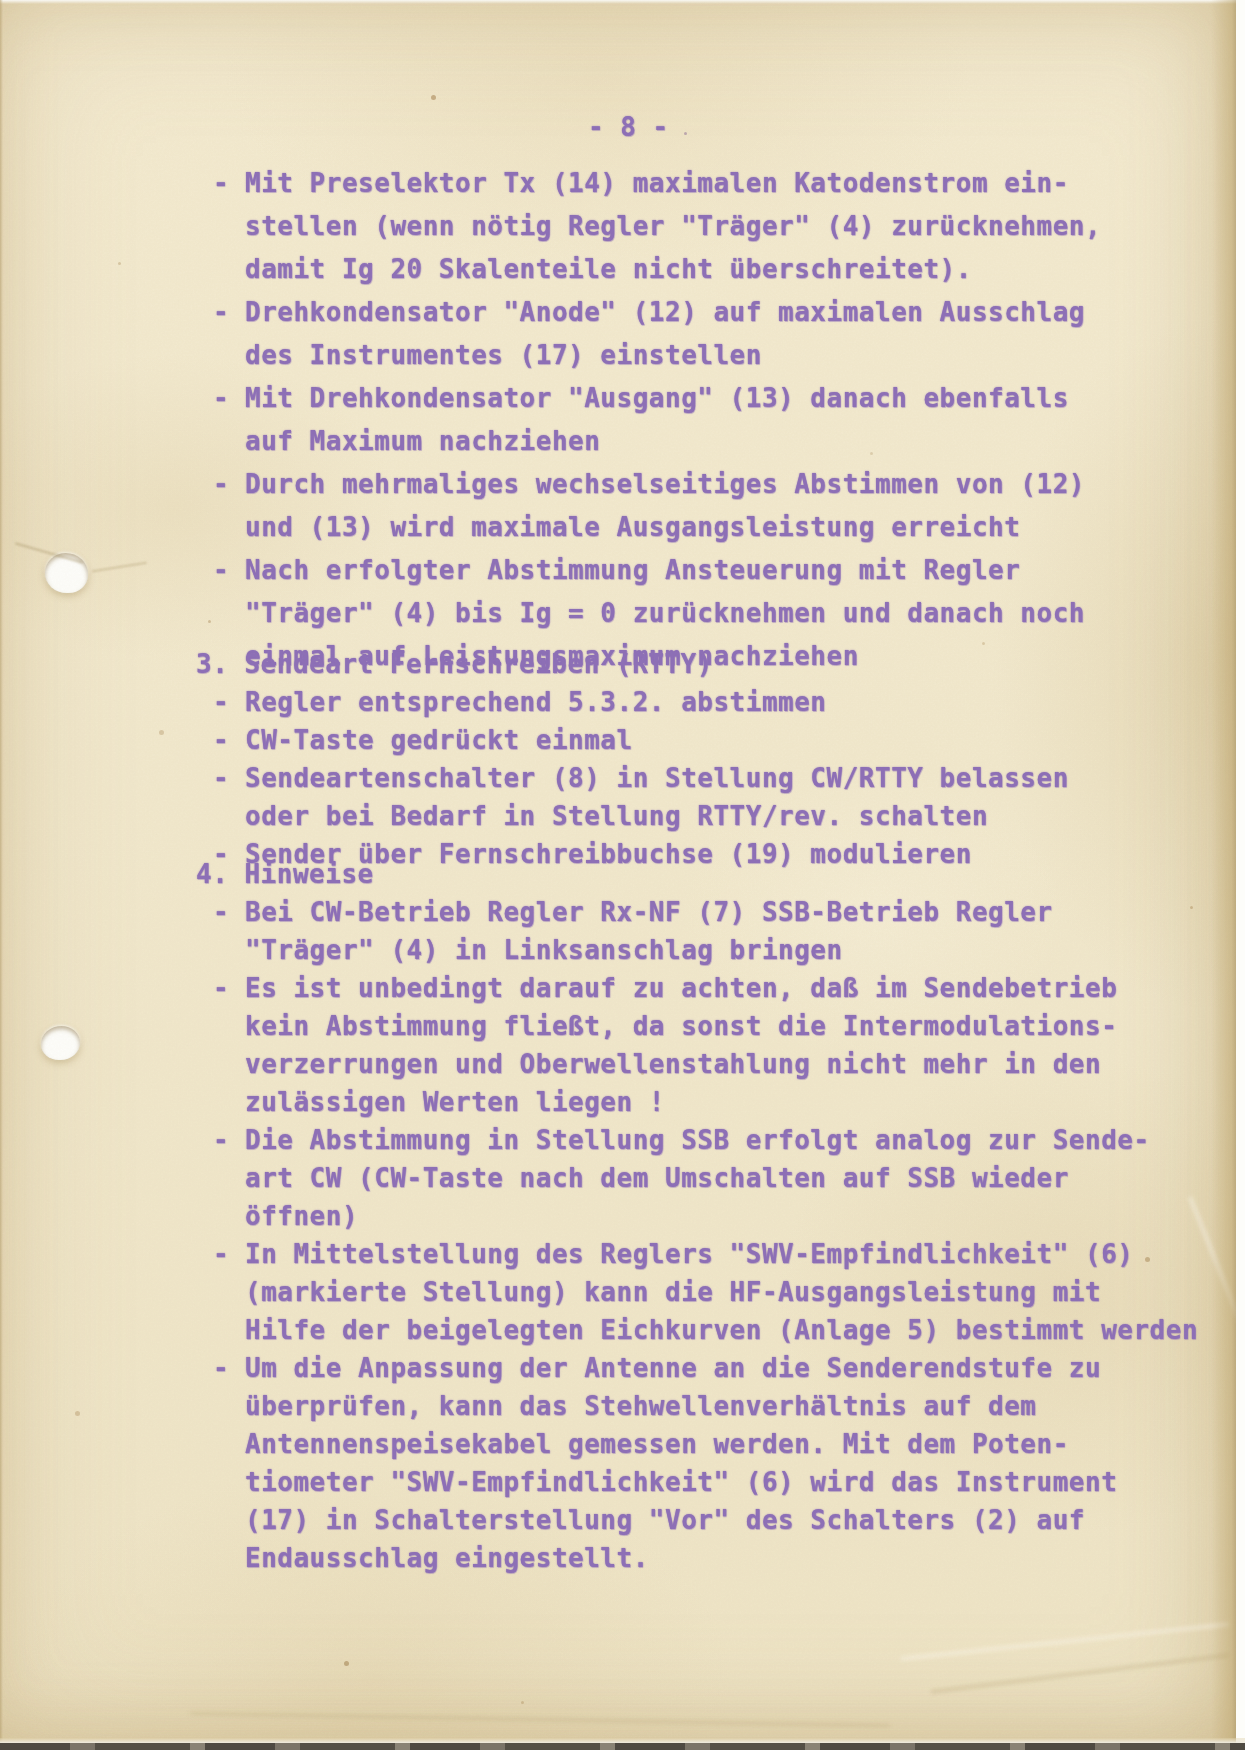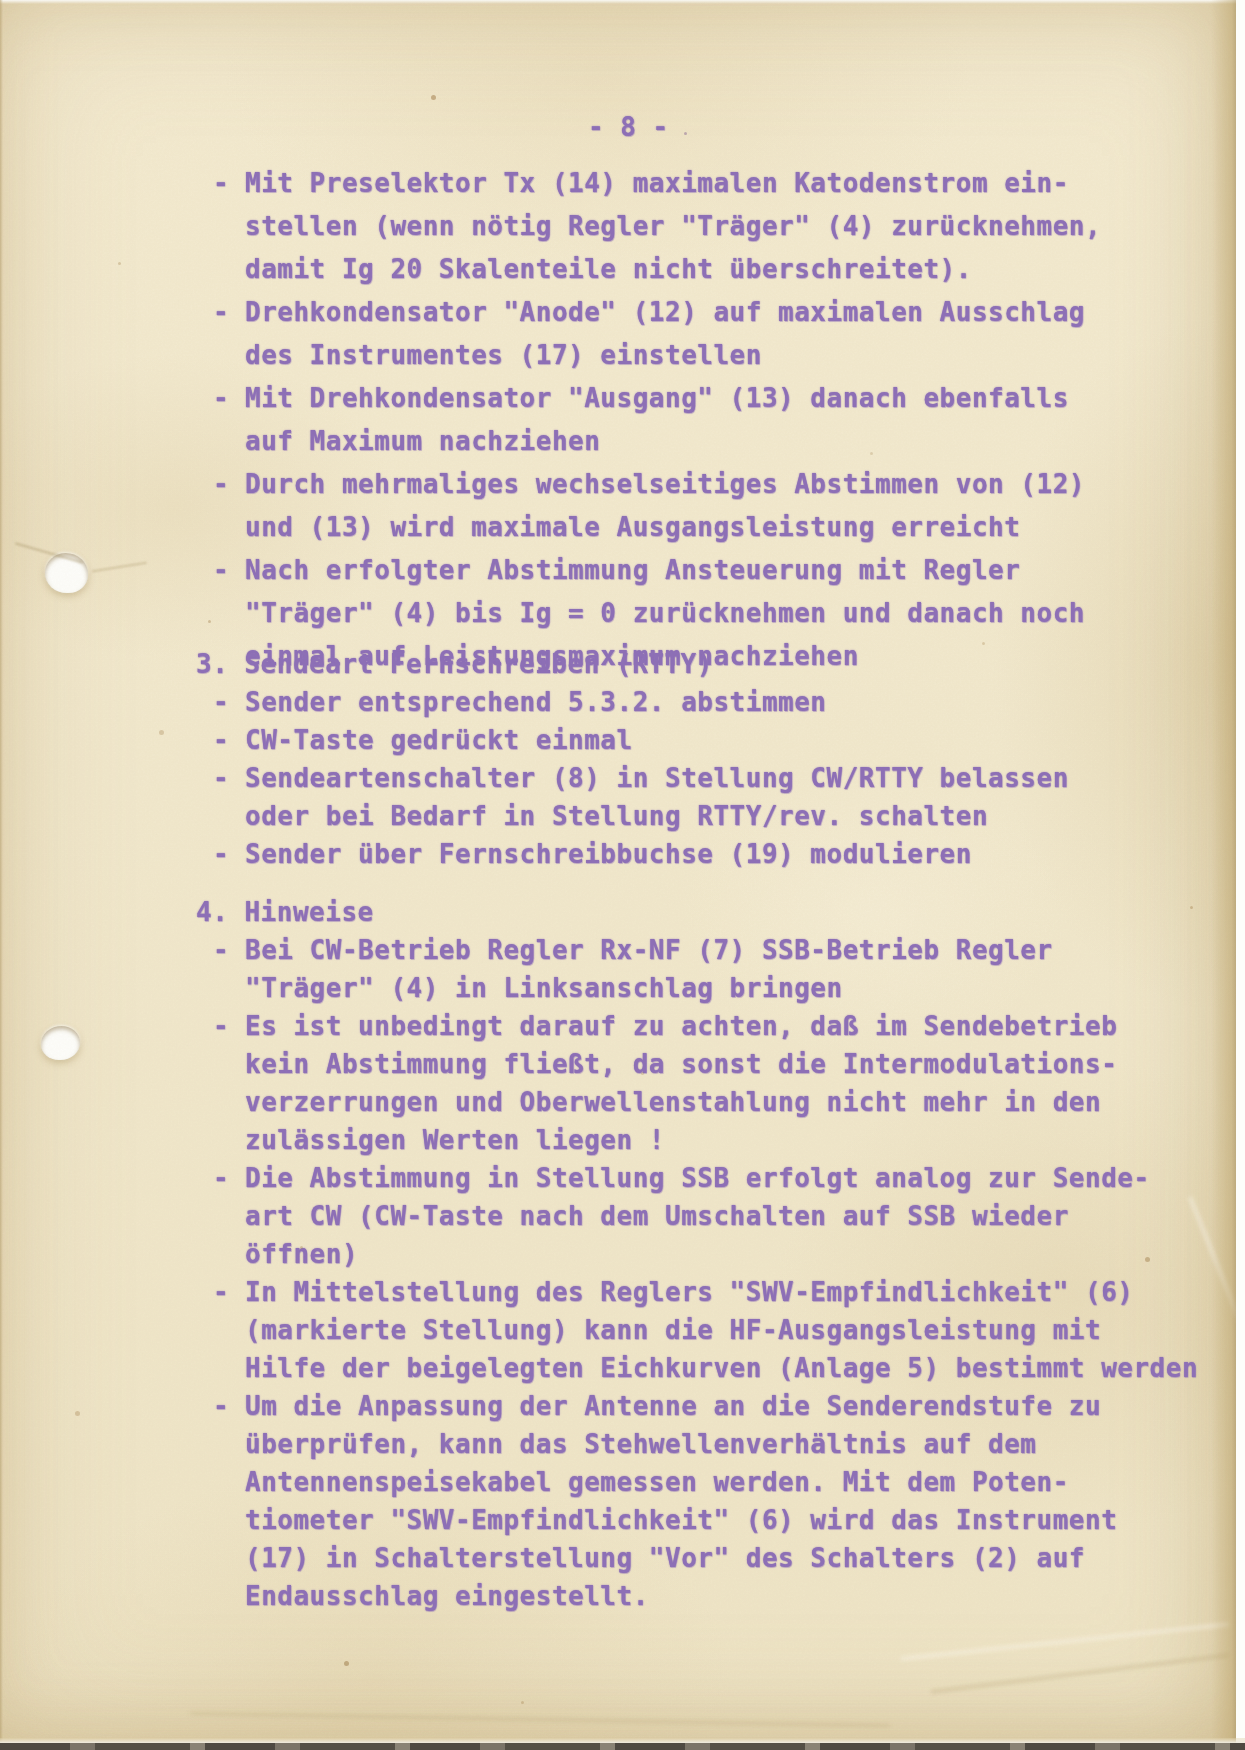--- a/index.html
+++ b/index.html
@@ -87,21 +87,21 @@
     color: var(--ink, #8e70b8);
     font-size: 26px;
     font-weight: 700;
     letter-spacing: 0.5px;
     text-shadow: 0 0 1.6px rgba(142,112,184,0.85), 0.6px 0.6px 0 rgba(142,112,184,0.35);
   }
   .page-number { position:absolute; left:588px; top:112px; white-space:pre; }
   .block  { position:absolute; left:0; width:1245px; }
   .block-a { top:162px; line-height:43px; }
   .block-b { top:645px; line-height:38px; }
-  .block-c { top:893px; line-height:38px; }
+  .block-c { top:855px; line-height:38px; }
   .heading { padding-left:196px; white-space:pre; }
   .item { display:grid; grid-template-columns:32px 1fr; padding-left:213px; }
   .item-text { white-space:pre; }
   .marker { text-align:left; }
   
   .grain { position:absolute; inset:0; pointer-events:none; mix-blend-mode:multiply; opacity:0.55; }
 </style>
 </head>
 <body>
 
@@ -136,21 +136,21 @@
         <span class="marker">-</span>
         <div class="item-text">Nach erfolgter Abstimmung Ansteuerung mit Regler
 "Träger" (4) bis Ig = 0 zurücknehmen und danach noch
 einmal auf Leistungsmaximum nachziehen</div>
       </div>
     </div>
   <div class="block block-b typed" id="block-1">
       <div class="heading">3. Sendeart Fernschreiben (RTTY)</div>
       <div class="item">
         <span class="marker">-</span>
-        <div class="item-text">Sender entsprechend 5.3.2. abstimmen</div>
+        <div class="item-text">Regler entsprechend 5.3.2. abstimmen</div>
       </div>
       <div class="item">
         <span class="marker">-</span>
         <div class="item-text">CW-Taste gedrückt einmal</div>
       </div>
       <div class="item">
         <span class="marker">-</span>
         <div class="item-text">Sendeartenschalter (8) in Stellung CW/RTTY belassen
 oder bei Bedarf in Stellung RTTY/rev. schalten</div>
       </div>

